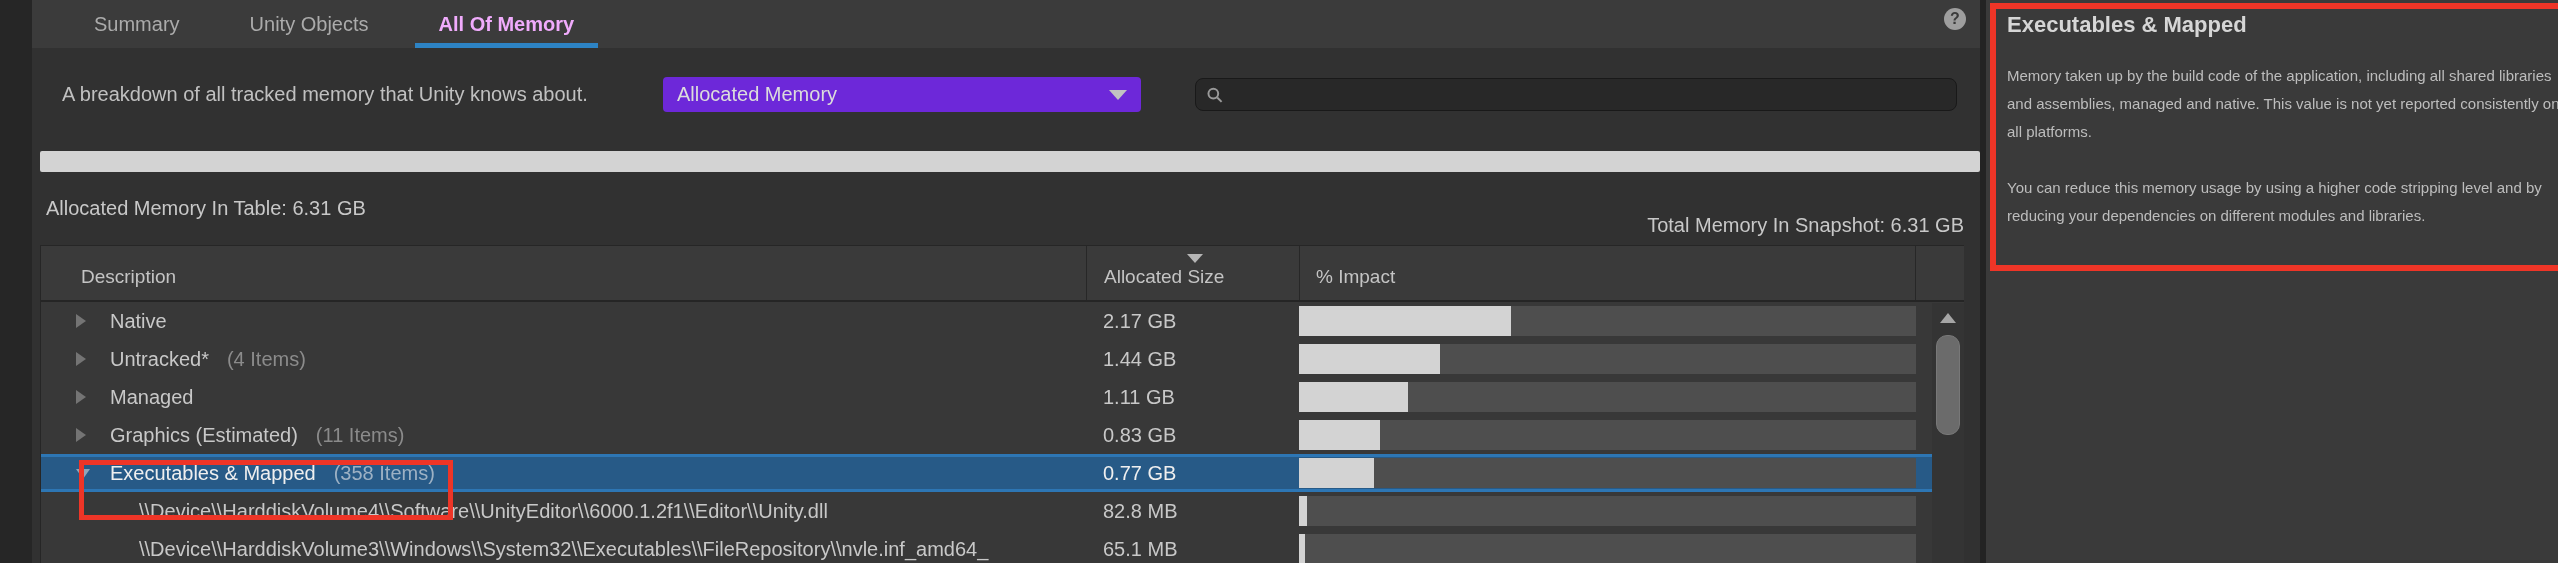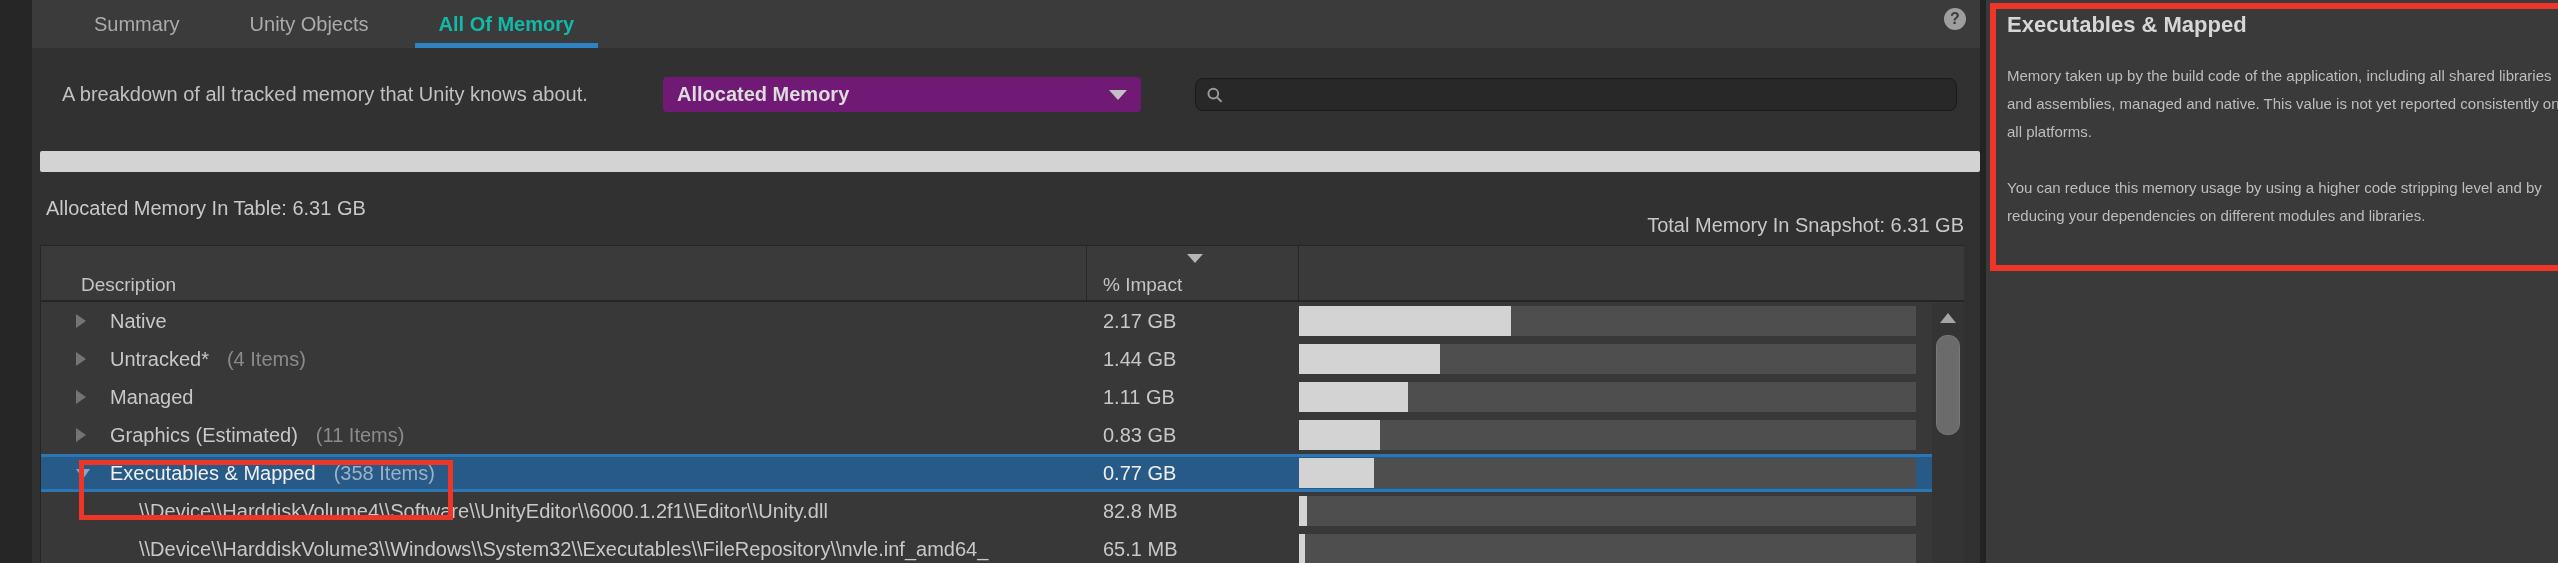--- a/index.html
+++ b/index.html
@@ -12,45 +12,45 @@
   *{box-sizing:border-box;}
   html,body{margin:0;padding:0;background:#262626;}
   body{font-family:"Liberation Sans",sans-serif;}
   .app{position:relative;width:2558px;height:563px;background:#313131;overflow:hidden;margin-left:32px;}
 
   
   .left-panel{position:absolute;left:0;top:0;width:1948px;height:563px;background:#313131;}
 
   .tabbar{position:relative;height:48px;background:#3b3b3b;display:flex;padding-left:38px;gap:22px;}
   .tab{padding:0 24px;display:flex;align-items:center;color:#ababab;font-size:20px;position:relative;cursor:pointer;}
-  .tab.active{color:#14b8a6;font-weight:bold;}
+  .tab.active{color:#f0abfc;font-weight:bold;}
   .tab.active::after{content:"";position:absolute;left:0;right:0;bottom:0;height:5px;background:var(--accent-blue);}
   .help-btn{position:absolute;left:1912px;top:8px;width:22px;height:22px;border-radius:50%;
     background:#9e9e9e;color:#3a3a3a;font-size:16px;font-weight:bold;display:flex;align-items:center;justify-content:center;cursor:pointer;}
 
   .toolbar{position:absolute;left:0;top:75px;width:100%;height:44px;}
   .breakdown-text{position:absolute;left:30px;top:8px;font-size:20px;color:#c0c0c0;white-space:nowrap;}
-  .dropdown{position:absolute;left:631px;top:2px;width:478px;height:35px;background:#701a75;border-radius:4px;
-    display:flex;align-items:center;padding:0 14px;color:#dcdcdc;font-size:20px;cursor:pointer;font-weight:bold;}
+  .dropdown{position:absolute;left:631px;top:2px;width:478px;height:35px;background:#6d28d9;border-radius:4px;
+    display:flex;align-items:center;padding:0 14px;color:#dcdcdc;font-size:20px;cursor:pointer;}
   .dropdown .caret{margin-left:auto;width:0;height:0;border-left:9px solid transparent;border-right:9px solid transparent;border-top:10px solid #c2c2c2;}
   .searchbox{position:absolute;left:1163px;top:3px;width:762px;height:33px;background:#282828;border:1px solid #191919;
     border-radius:8px;display:flex;align-items:center;padding:0 10px;}
   .searchbox input{background:transparent;border:none;outline:none;color:#cfcfcf;font-size:18px;width:100%;font-family:inherit;}
 
   .mem-bar{position:absolute;left:8px;top:151px;width:1940px;height:21px;background:var(--bar-fill);border-radius:2px;}
 
   .stats{position:absolute;left:0;top:197px;width:1948px;height:26px;font-size:20px;color:#c8c8c8;}
   .stats .allocated{position:absolute;left:14px;top:0;}
   .stats .total{position:absolute;right:16px;top:17px;}
 
   
   .table{position:absolute;left:8px;top:245px;width:1924px;height:318px;background:#383838;border-top:1px solid #262626;border-left:1px solid #262626;overflow:hidden;}
   .thead{position:relative;height:56px;background:#3a3a3a;border-bottom:2px solid #252525;
     display:grid;grid-template-columns:1045px 213px 617px 1fr;font-size:19px;color:#c4c4c4;}
-  .thead .hcell{display:flex;align-items:flex-end;padding-bottom:4px;}
+  .thead .hcell{display:flex;align-items:flex-end;padding-bottom:12px;}
   .thead .h-desc{padding-left:40px;}
   .thead .h-size{padding-left:17px;border-left:1px solid #272727;}
   .thead .h-impact{padding-left:16px;border-left:1px solid #272727;border-right:1px solid #272727;}
   .sort-tri{position:absolute;left:1146px;top:8px;width:0;height:0;border-left:8px solid transparent;border-right:8px solid transparent;border-top:9px solid #b5b5b5;cursor:pointer;}
 
   .tbody{position:relative;}
   .row{height:38px;display:grid;grid-template-columns:1045px 213px 617px 1fr;align-items:center;position:relative;font-size:20px;color:#c8c8c8;cursor:pointer;}
   .row.selected{background:var(--selection-blue);box-shadow:inset 0 3px 0 var(--selection-border), inset 0 -3px 0 var(--selection-border);color:#efefef;}
   .cell{overflow:hidden;white-space:nowrap;}
   .desc{display:flex;align-items:center;gap:18px;padding-left:69px;position:relative;}
@@ -113,20 +113,21 @@
     <div class="mem-bar"></div>
 
     <div class="stats">
       <span class="allocated">Allocated Memory In Table: 6.31 GB</span>
       <span class="total">Total Memory In Snapshot: 6.31 GB</span>
     </div>
 
     <div class="table">
       <div class="thead">
         <div class="hcell h-desc">Description</div>
+        <div class="hcell h-size">Allocated Size</div>
         <div class="hcell h-impact">% Impact</div>
         <div class="hcell"></div>
         <div class="sort-tri"></div>
       </div>
       <div class="tbody">
           <div class="row">
             <div class="cell desc">
               <span class="tri right"></span>
               <span>Native</span>
             </div>

